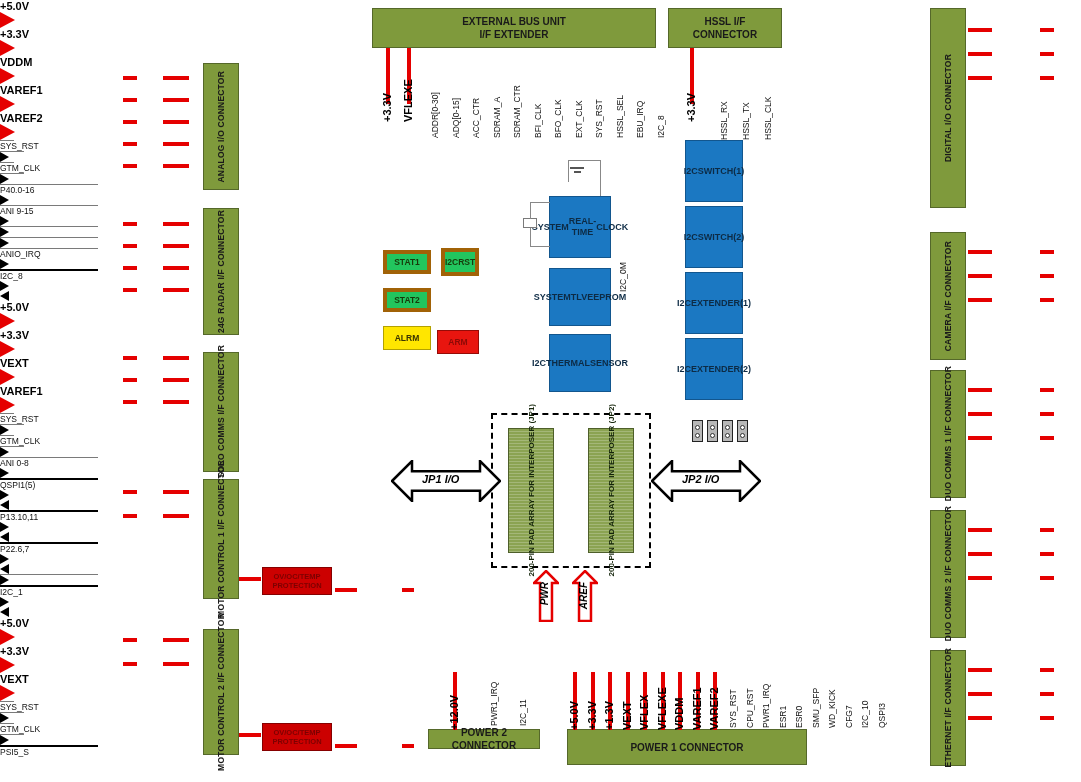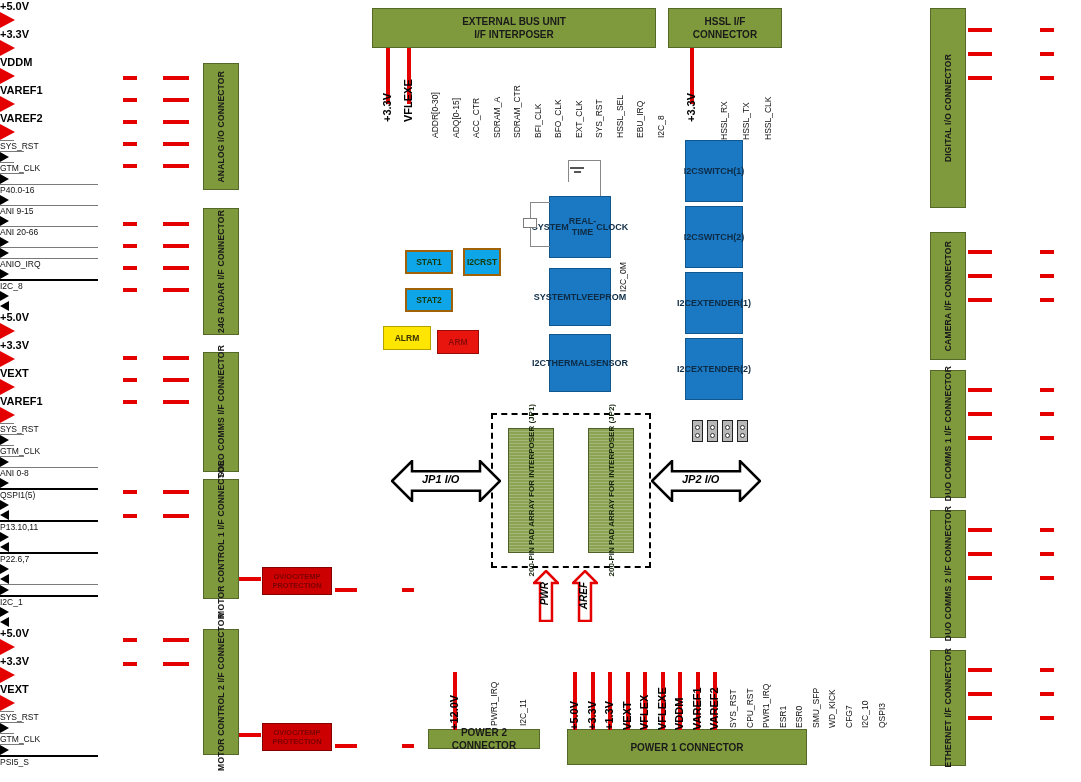--- a/index.html
+++ b/index.html
@@ -7,21 +7,21 @@
   #root{position:relative;width:1081px;height:782px;}
   .abs{position:absolute;}
 
   
   .conn{background:#7f9a3c;border:1px solid #55682a;box-sizing:border-box;display:flex;align-items:center;justify-content:center;}
   .conn .vtxt{writing-mode:vertical-rl;transform:rotate(180deg);font-size:8.5px;font-weight:700;color:#1a1a1a;letter-spacing:.2px;line-height:11px;text-align:center;white-space:nowrap;}
   .conn .htxt{font-size:10px;font-weight:700;color:#1a1a1a;text-align:center;line-height:13px;}
 
   
   .blue{background:#1b78c2;border:1px solid #12568e;box-sizing:border-box;display:flex;align-items:center;justify-content:center;color:#0d2b45;font-size:9px;font-weight:700;text-align:center;line-height:11px;}
-  .green-sm{background:#0ea5e9;border:2px solid #a16207;box-sizing:border-box;display:flex;align-items:center;justify-content:center;font-size:8.5px;font-weight:700;color:#173a0a;text-align:center;line-height:10px;margin-left:22px;}
+  .green-sm{background:#22c55e;border:4px solid #a16207;box-sizing:border-box;display:flex;align-items:center;justify-content:center;font-size:8.5px;font-weight:700;color:#173a0a;text-align:center;line-height:10px;}
   .yellow-sm{background:#ffe600;border:1px solid #b3a100;box-sizing:border-box;display:flex;align-items:center;justify-content:center;font-size:8.5px;font-weight:700;color:#3a3400;text-align:center;}
   .red-sm{background:#e8150f;border:1px solid #960b07;box-sizing:border-box;display:flex;align-items:center;justify-content:center;font-size:8.5px;font-weight:700;color:#8d0a06;text-align:center;}
   .prot{background:#cc0000;border:1px solid #860000;box-sizing:border-box;display:flex;align-items:center;justify-content:center;font-size:7.5px;font-weight:700;color:#7d0000;text-align:center;line-height:9px;}
 
   
   .pad{background:#8ba352;border:1px solid #4e5f2a;box-sizing:border-box;display:flex;align-items:center;justify-content:center;
        background-image:repeating-linear-gradient(0deg,rgba(255,255,255,.22) 0 1px,transparent 1px 3px);}
   .pad .vtxt{writing-mode:vertical-rl;transform:rotate(180deg);font-size:8px;font-weight:700;color:#14240a;white-space:nowrap;line-height:11px;text-align:center;}
   .dash{border:2.5px dashed #000;box-sizing:border-box;}
 
@@ -82,21 +82,20 @@
     <div class="sig" style="left:141px;top:205px">GTM_CLK</div>
     <div class="hl" style="left:169px;top:210px;width:24px"></div>
     <div class="ar ar-r" style="left:191px;top:205px"></div>
     <div class="hl" style="left: 243px; top: 83px; width: 98px; background: rgb(122, 122, 122);"></div>
     <div class="sig" style="left:261px;top:78px">P40.0-16</div>
     <div class="ar ar-r" style="left:339px;top:78px"></div>
     <div class="hl" style="left: 243px; top: 103px; width: 98px; background: rgb(122, 122, 122);"></div>
     <div class="sig" style="left:261px;top:98px">ANI 9-15</div>
     <div class="ar ar-r" style="left:339px;top:98px"></div>
     <div class="hl" style="left: 243px; top: 123px; width: 98px; background: rgb(122, 122, 122);"></div>
-    <div class="sig" style="left:261px;top:118px">ANI 20-66</div>
     <div class="ar ar-r" style="left:339px;top:118px"></div>
     <div class="hl" style="left: 243px; top: 143px; width: 98px; background: rgb(122, 122, 122);"></div>
     <div class="ar ar-r" style="left:339px;top:138px"></div>
     <div class="hl" style="left: 243px; top: 163px; width: 98px; background: rgb(122, 122, 122);"></div>
     <div class="sig" style="left:261px;top:158px">ANIO_IRQ</div>
     <div class="ar ar-r" style="left:339px;top:158px"></div>
     <div class="hl thick" style="left:243px;top:183px;width:98px"></div>
     <div class="sig" style="left:261px;top:178px">I2C_8</div>
     <div class="ar ar-r" style="left:339px;top:178px"></div>
     <div class="ar ar-l" style="left:243px;top:178px"></div>
@@ -191,21 +190,21 @@
     <div class="redline abs" style="left:163px;top:638px;width:26px"></div>
     <div class="redline abs" style="left:123px;top:662px;width:14px"></div>
     <div class="redline abs" style="left:163px;top:662px;width:26px"></div>
     <div class="prot abs" style="left:262px;top:723px;width:70px;height:28px">OV/OC/TEMP PROTECTION</div>
     <div class="redline abs" style="left:239px;top:733px;width:22px"></div>
     <div class="redline abs" style="left:335px;top:744px;width:22px"></div>
     <div class="redline abs" style="left:402px;top:744px;width:12px"></div>
     <div class="conn abs" style="left:372px;top:8px;width:284px;height:40px">
       <div class="htxt">
         <div>EXTERNAL BUS UNIT</div>
-        <div>I/F INTERPOSER</div>
+        <div>I/F EXTENDER</div>
       </div>
     </div>
     <div class="redlinev abs" style="left:386px;top:48px;height:56px"></div>
     <div class="pwrv abs" style="left:381px;top:78px;height:44px">+3.3V</div>
     <div class="redlinev abs" style="left:407px;top:48px;height:56px"></div>
     <div class="pwrv abs" style="left:402px;top:78px;height:44px">VFLEXE</div>
     <div class="sigv abs" style="left:430px;top:54px;height:84px">ADDR[0-30]</div>
     <div class="sigv abs" style="left:451px;top:54px;height:84px">ADQ[0-15]</div>
     <div class="sigv abs" style="left:471px;top:54px;height:84px">ACC_CTR</div>
     <div class="sigv abs" style="left:492px;top:54px;height:84px">SDRAM_A</div>

